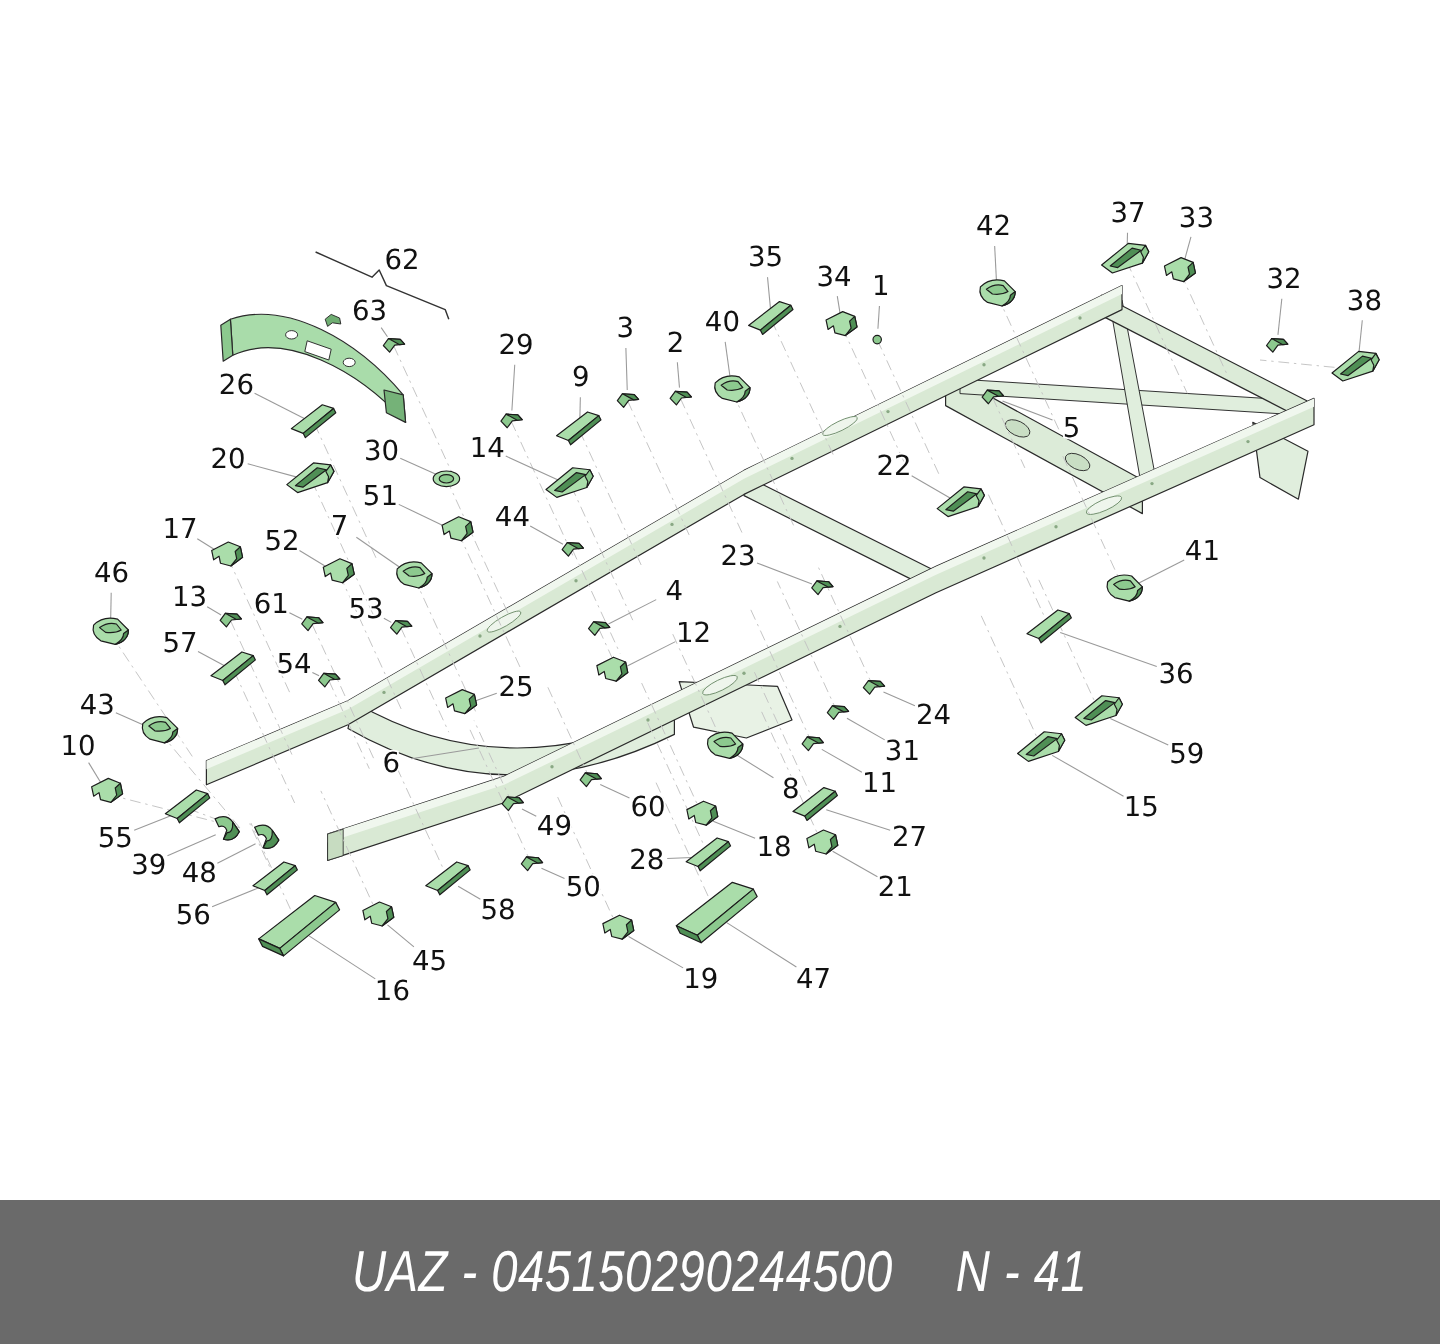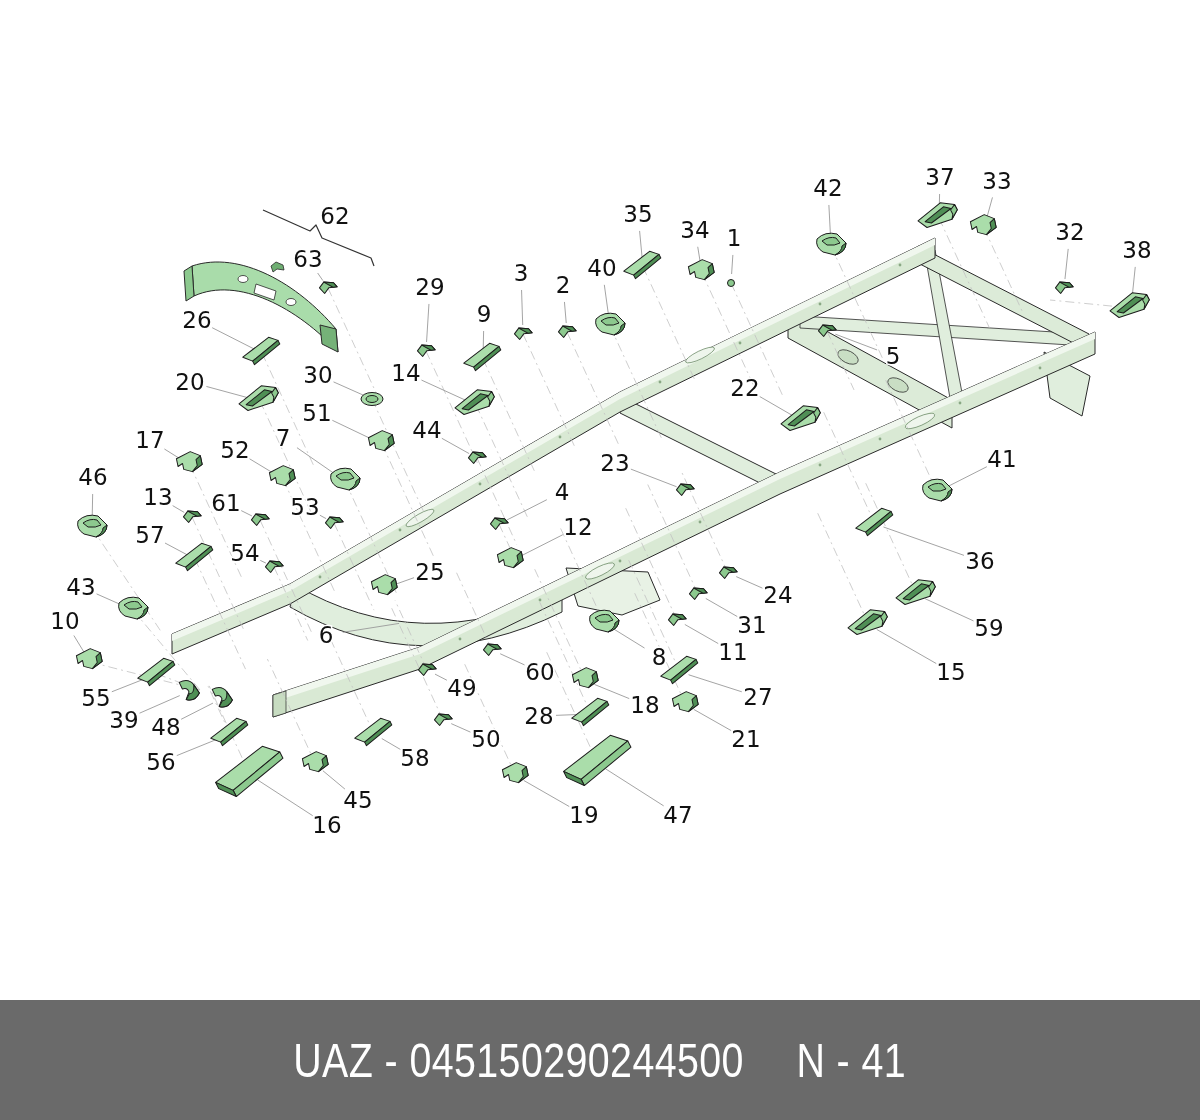--- a/index.html
+++ b/index.html
@@ -2,21 +2,21 @@
 <html><head>
 <meta charset="utf-8">
 <style>
   html,body{margin:0;padding:0;background:#ffffff;}
   .stage{position:relative;width:1200px;height:1120px;background:#ffffff;overflow:hidden;
          font-family:"DejaVu Sans",sans-serif;}
   .diagram-svg{position:absolute;left:0;top:0;}
   .callout-label{font-family:"DejaVu Sans",sans-serif;font-size:23px;fill:#111111;
                  paint-order:stroke;stroke:#ffffff;stroke-width:3px;cursor:pointer;}
   .footer{position:absolute;left:0;top:1000px;width:1200px;height:120px;background:#6a6a6a;
-          display:flex;align-items:center;justify-content:center;}
+          display:flex;align-items:center;justify-content:center;font-style:italic;}
   .footer-inner{display:flex;gap:64px;transform:scaleX(0.82);color:#ffffff;
                 font-family:"Liberation Sans",sans-serif;font-size:48px;font-weight:400;
                 white-space:nowrap;letter-spacing:0.5px;}
 </style>
 </head>
 <body>
 
 <div class="stage">
 
   <svg class="diagram-svg" id="diagram" width="1200" height="1000" viewBox="0 0 1200 1000">

